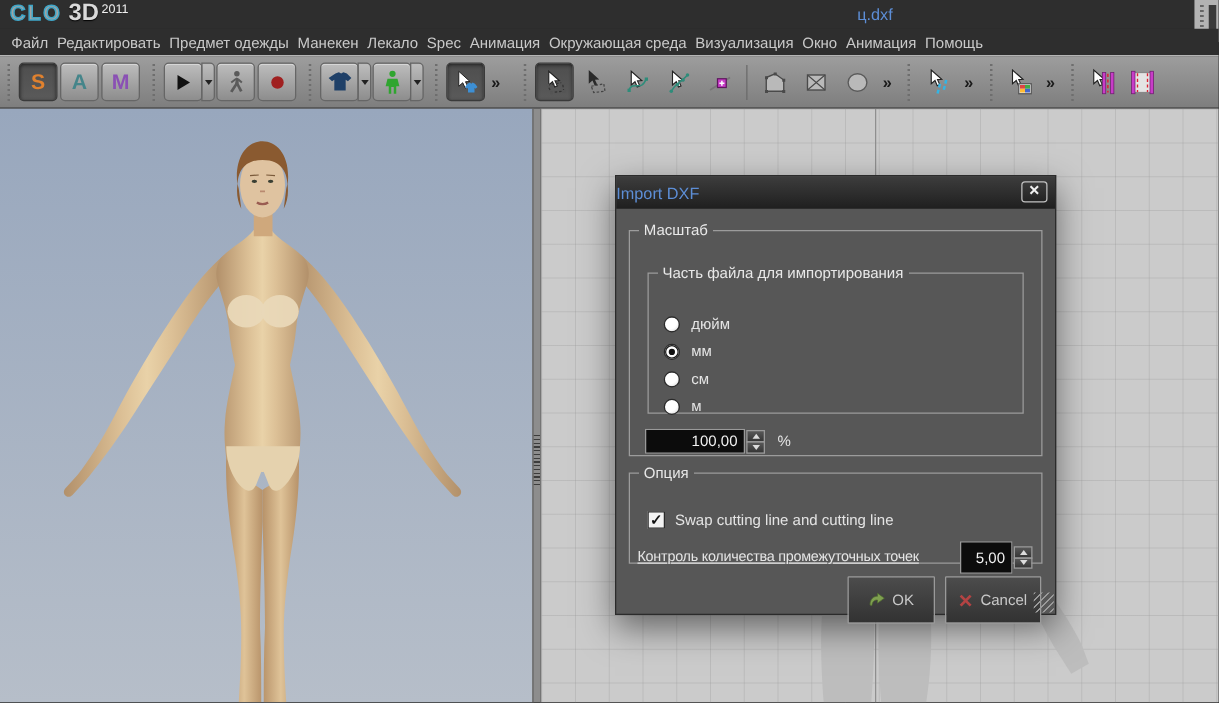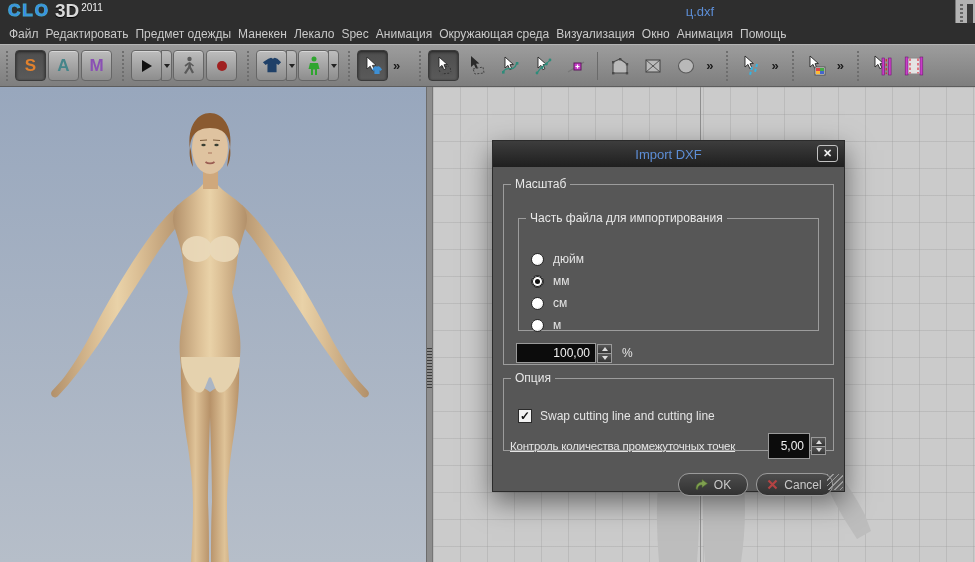--- a/index.html
+++ b/index.html
@@ -3,21 +3,21 @@
 <meta charset="utf-8">
 <style>
   * { margin:0; padding:0; box-sizing:border-box; }
   html,body { width:975px; height:562px; overflow:hidden; }
   body { font-family:"Liberation Sans", sans-serif; background:#2e2e2e; }
   .app { position:relative; width:975px; height:562px; background:#2e2e2e; }
 
   
   .titlebar { position:absolute; left:0; top:0; width:975px; height:23px; background:#2e2e2e; }
   .logo { position:absolute; left:8px; top:1px; display:flex; align-items:flex-start; }
-  .logo-clo { font-weight:bold; font-size:17px; letter-spacing:2px; color:#3b82f6;
+  .logo-clo { font-weight:bold; font-size:17px; letter-spacing:2px; color:#a3a3a3;
               -webkit-text-stroke:1.2px #3fa6c8; }
   .logo-3d { font-weight:bold; font-size:19px; color:#d9d9d9; margin-left:5px; line-height:20px;
              text-shadow:0 1px 1px #000; }
   .logo-year { font-size:10px; color:#f0f0f0; margin-left:2px; margin-top:1px; }
   .doc-title { position:absolute; left:640px; top:4px; width:120px; text-align:center;
                color:#5d8ed6; font-size:13px; }
   .mini-panel { position:absolute; right:0; top:0; width:20px; height:34px; background:#b3b3b3;
                 border-left:1px solid #777; border-bottom:1px solid #777; border-radius:0 0 0 3px; }
   .mini-panel .dots { position:absolute; left:4px; top:4px; width:3px; height:26px;
                 background:repeating-linear-gradient(#666 0 2px, transparent 2px 4px); }
@@ -66,21 +66,21 @@
                              linear-gradient(90deg, rgba(150,150,150,.30) 1px, transparent 1px);
             background-size:27px 27px; overflow:hidden; }
   .centerline { position:absolute; left:267px; top:0; width:1px; height:475px; background:#8f8f8f; }
   .silhouette { position:absolute; left:0; top:0; }
 
   
   .dialog { position:absolute; left:492px; top:53px; width:353px; height:352px;
             background:#575757; border:1px solid #2b2b2b; box-shadow:0 10px 26px rgba(0,0,0,.5);
             color:#e4e4e4; font-size:12px; }
   .dlg-title { position:relative; height:26px; background:linear-gradient(#3d3d3d,#1f1f1f);
-               display:flex; align-items:center; justify-content:center;
+               display:flex; align-items:center; 
                color:#5d8ed6; font-size:13px; }
   .dlg-close { position:absolute; right:6px; top:4px; width:21px; height:17px;
                background:linear-gradient(#3a3a3a,#232323); border:1px solid #c2c2c2; border-radius:3px;
                color:#f0f0f0; font-size:11px; font-weight:bold; line-height:15px; text-align:center;
                cursor:default; }
   fieldset { position:absolute; border:1px solid #9c9c9c; background:transparent; }
   legend { margin-left:7px; padding:0 4px; font-size:12px; color:#e8e8e8; }
   .fs-scale { left:10px; top:36px; width:331px; height:188px; }
   .fs-unit  { left:14px; top:20px; width:301px; height:120px; }
   .fs-option{ left:10px; top:230px; width:331px; height:80px; }
@@ -109,23 +109,23 @@
   .cb-row { position:absolute; left:14px; top:24px; display:flex; align-items:center; gap:8px; }
   .cb-box { width:14px; height:14px; background:#f2f2f2; border:1px solid #2a2a2a;
             color:#111; font-size:12px; font-weight:bold; line-height:13px; text-align:center; }
   .cb-box::before { content:""; }
   .cb-box.on::before { content:"✓"; }
   .points-row { position:absolute; left:6px; top:48px; display:flex; align-items:center; }
   .points-label { width:258px; font-size:11.5px; letter-spacing:-0.2px;text-decoration:underline; }
 
   .dlg-buttons { position:absolute; left:0; top:320px; width:100%; display:flex; justify-content:flex-end;
                  gap:8px; padding-right:11px; }
-  .dlg-btn { height:23px; background:linear-gradient(#4c4c4c,#323232); border:1px solid #9a9a9a;
-             border-radius:11px; color:#c9c9c9; font-size:12px; display:flex; align-items:center;
-             justify-content:center; gap:6px;margin-top:12px; }
+  .dlg-btn { height:38px; background:linear-gradient(#4c4c4c,#323232); border:1px solid #9a9a9a;
+             border-radius:1px; color:#c9c9c9; font-size:12px; display:flex; align-items:center;
+             justify-content:center; gap:6px; }
   .btn-ok { width:70px; } .btn-cancel { width:77px; }
   .resize-grip { position:absolute; right:1px; bottom:1px; width:16px; height:16px;
                  background:repeating-linear-gradient(135deg, #9a9a9a 0 1px, transparent 1px 4px); }
 </style>
 </head>
 <body>
 
 <div class="app">
 
   <header class="titlebar">

